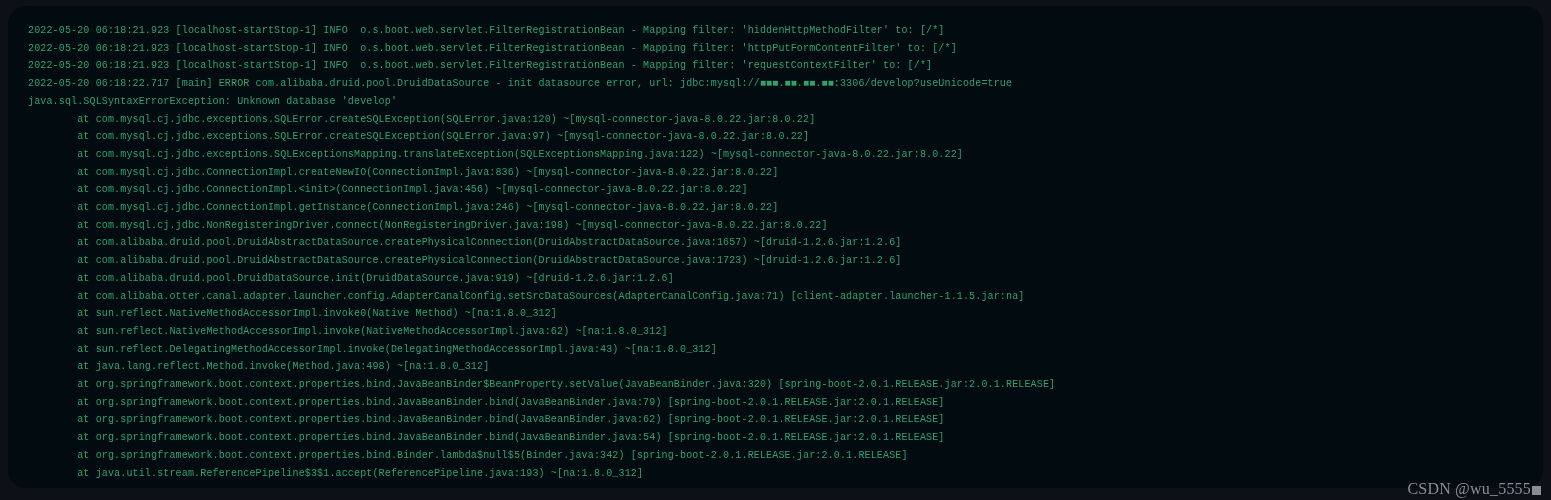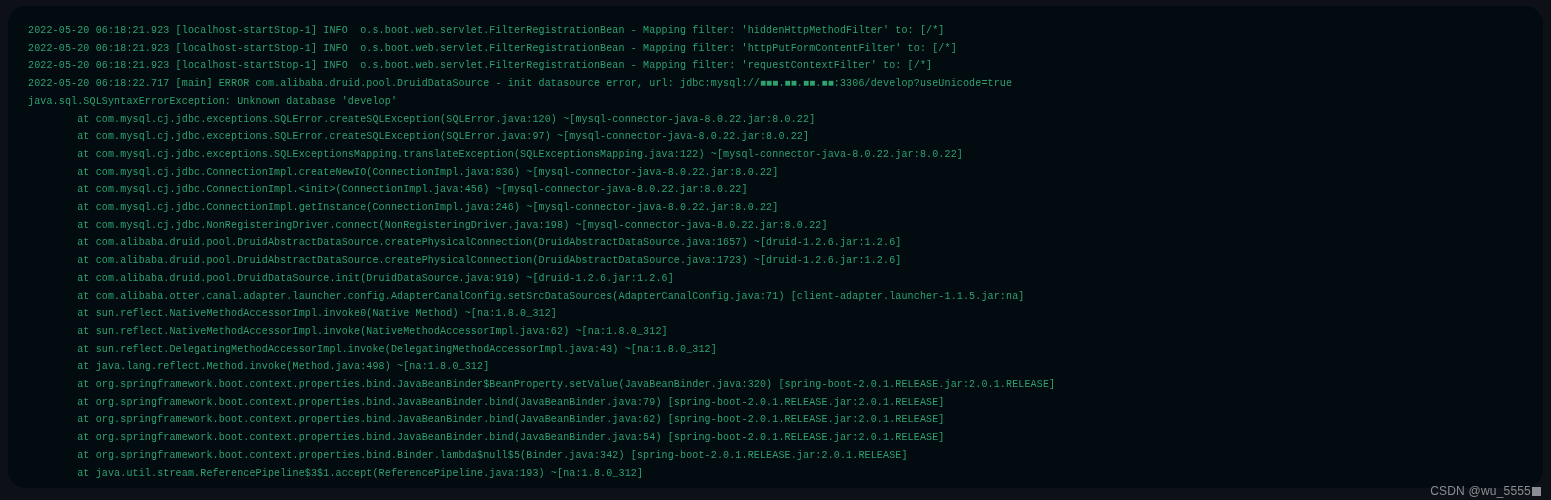--- a/index.html
+++ b/index.html
@@ -25,22 +25,22 @@
     line-height: 17.7px;
     color: #2fa26f;
     white-space: pre;
     overflow: hidden;
     letter-spacing: 0.15px;
   }
   .watermark {
     position: absolute;
     right: 10px;
     bottom: 2px;
-    font-family: Liberation Sans, sans-serif;
-    font-size: 12px;
+    font-family: Liberation Serif, serif;
+    font-size: 16px;
     color: #8a8e94;
     letter-spacing: 0.2px;
   }
   .watermark .blk {
     display: inline-block;
     width: 9px;
     height: 9px;
     background: #8a8e94;
     vertical-align: -1px;
     margin-left: 1px;

